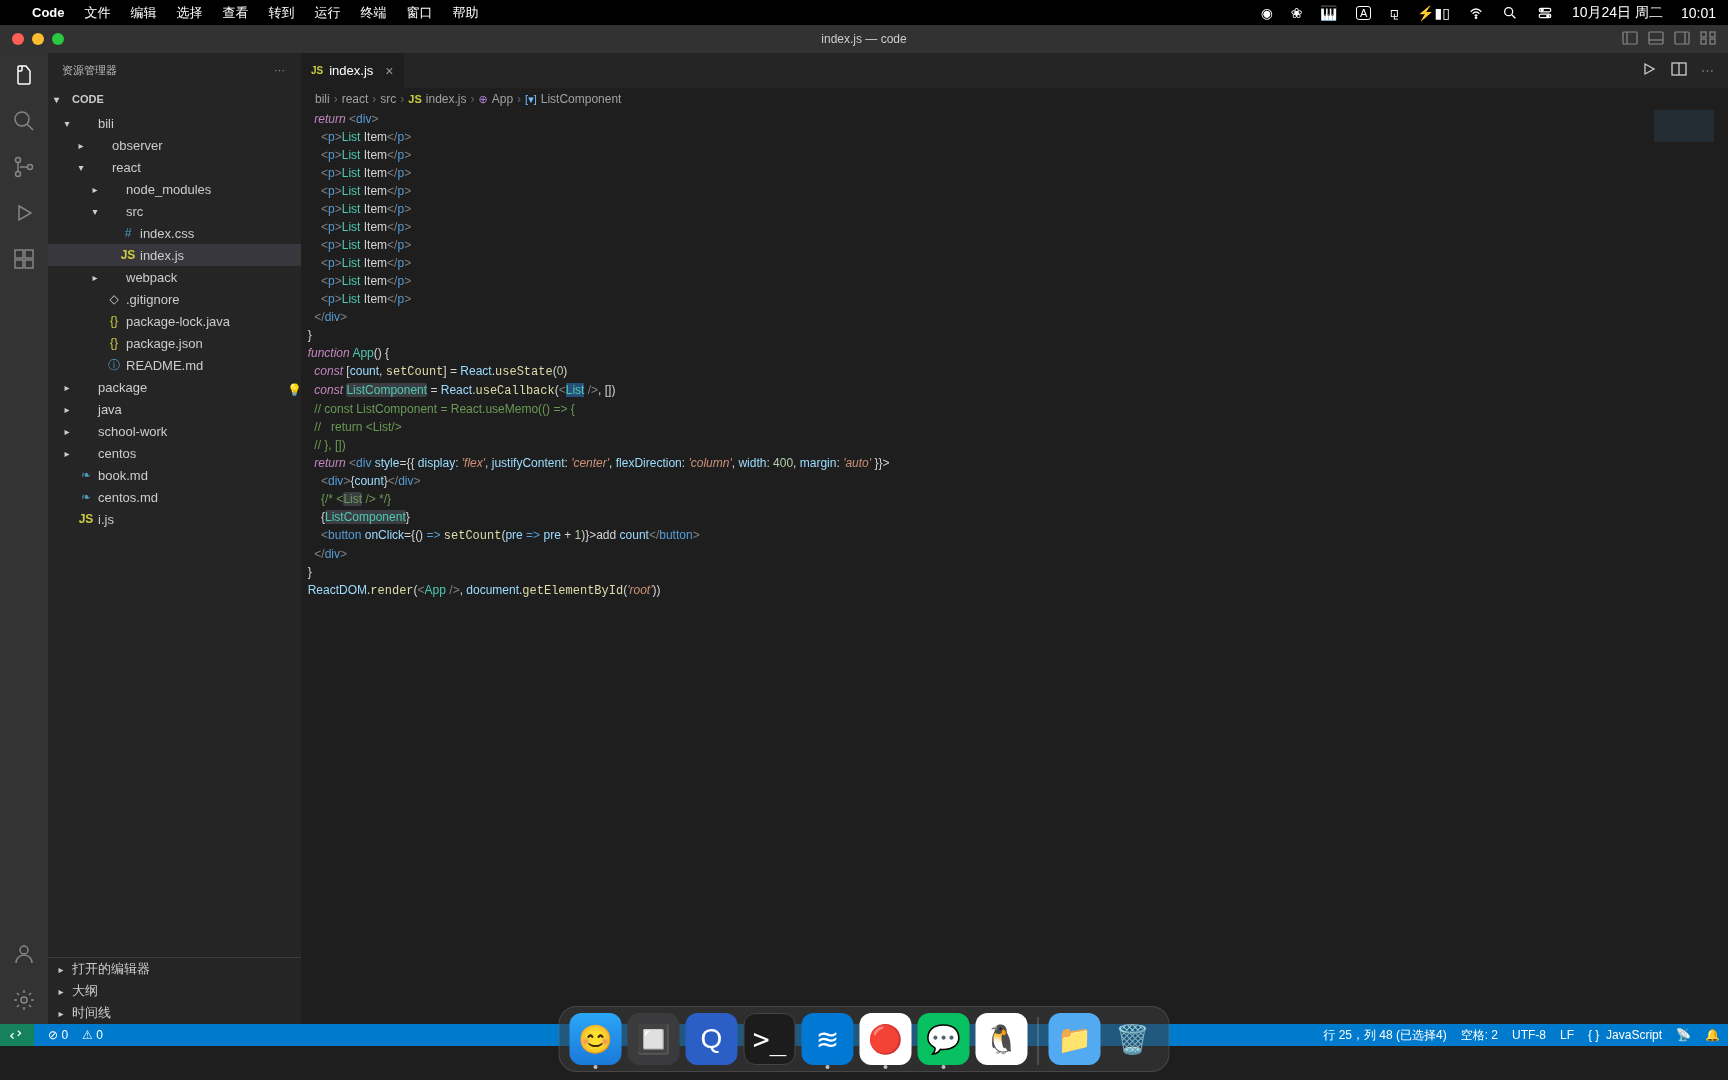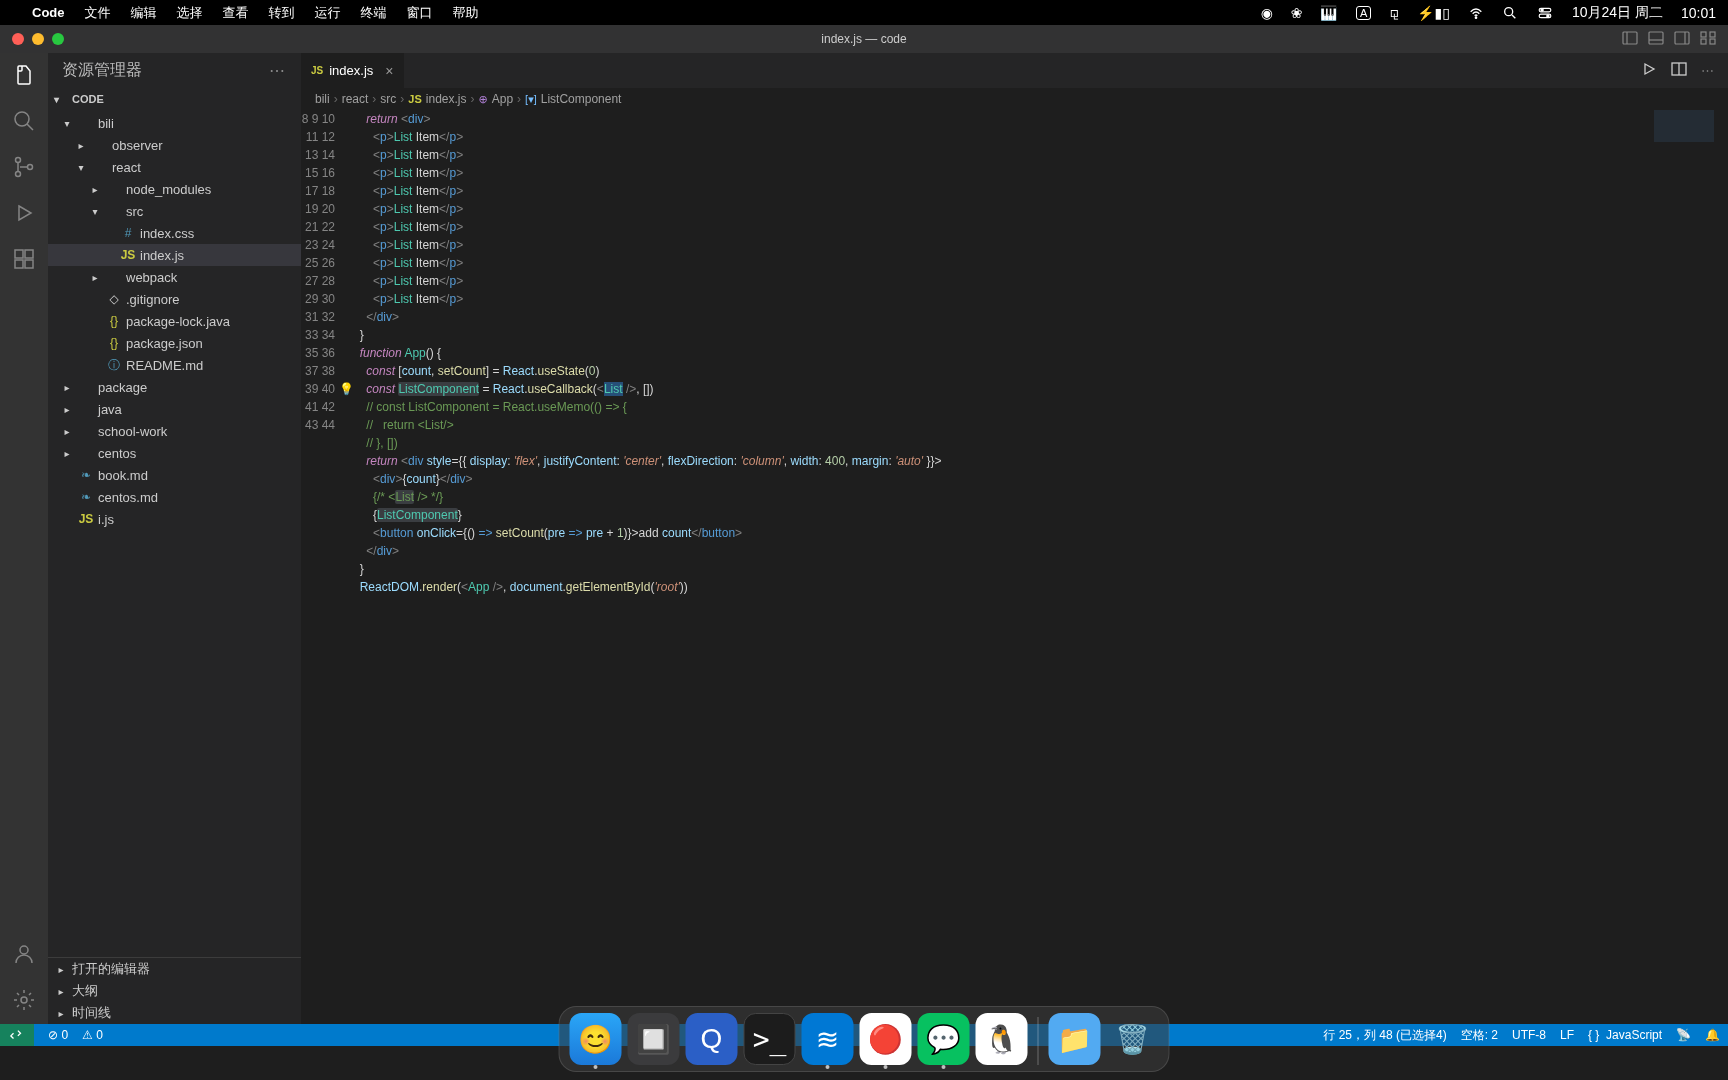--- a/index.html
+++ b/index.html
@@ -29,21 +29,21 @@
 
 
 .activitybar { width: 48px; background: #333333; display: flex; flex-direction: column; align-items: center; padding-top: 10px; gap: 22px; }
 .activitybar .aicon { width: 24px; height: 24px; color: #858585; display:flex; align-items:center; justify-content:center;}
 .activitybar .aicon.active { color: #fff; }
 .activitybar .aicon svg { width:24px; height:24px; }
 .activitybar .spacer { flex:1; }
 
 
 .sidebar { width: 253px; background: #252526; display: flex; flex-direction: column; color: #ccc; }
-.sidebar-header { height: 35px; display: flex; align-items: center; padding: 0 14px; font-size: 16px; color: #bbb; justify-content: space-between; }
+.sidebar-header { height: 35px; display: flex; align-items: center; padding: 0 14px; font-size: 11px; color: #bbb; justify-content: space-between; }
 .sidebar-header .dots { color: #888; letter-spacing: 2px; cursor: pointer; }
 .tree { flex: 1; overflow: auto; font-size: 13px; padding-top: 2px; }
 .tree-row { display: flex; align-items: center; height: 22px; padding-left: 6px; cursor: pointer; white-space: nowrap; gap: 4px; }
 .tree-row.selected { background: #37373d; }
 .tree-row .chev { width: 14px; text-align: center; color: #ccc; font-size: 10px; }
 .tree-row .ficon { width: 16px; text-align: center; font-size: 12px; }
 .tree-row .label { color: #ccc; }
 .sidebar-sections { border-top: 1px solid #3c3c3c; }
 .sidebar-sections .tree-row { padding-left: 6px; }
 .ic-js { color:#cbcb41; font-weight:bold; font-size:10px;}
@@ -67,21 +67,21 @@
 .breadcrumb .ic-mini { font-size: 11px; }
 .code-area { flex:1; display: flex; font-family: Menlo, Monaco, Consolas, monospace; font-size: 12px; line-height: 18px; position: relative; }
 .gutter { width: 52px; text-align: right; color: #858585; padding-right: 18px; user-select: none; padding-top: 0;}
 .codeview { flex: 1; white-space: pre; color: #d4d4d4; position: relative; }
 .minimap { position:absolute; right:14px; top:0; width:60px; height:80px; background: linear-gradient(#2a3a4a 0 40%, #1e1e1e 40%); opacity:0.5;}
 .hint-bulb { position:absolute; left:-14px; color:#ffcc00; font-size:12px;}
 
 
 .kw { color:#569cd6; }
 .kw2 { color:#c586c0;font-style:italic; }
-.fn { color:#dcdcaa; }
+.fn { color:#dcdcaa;font-family:Liberation Mono, monospace; }
 .cls { color:#4ec9b0; }
 .str { color:#ce9178;font-style:italic; }
 .num { color:#b5cea8; }
 .tag { color:#808080; }
 .tagname { color:#569cd6; }
 .cm { color:#6a9955; }
 .var { color:#9cdcfe; }
 .sel { background:#264f78; }
 .hl { background:#3a3d41; border-radius:2px;}
 .prop { color:#9cdcfe; }
@@ -389,58 +389,20 @@
       <span class="ic-mini ic-js">JS</span>
       <span>index.js</span>
         <span class="bc-sep">›</span>
       <span class="ic-mini" style="color:#b180d7">⊕</span>
       <span>App</span>
         <span class="bc-sep">›</span>
       <span class="ic-mini" style="color:#75beff">[▾]</span>
       <span>ListComponent</span>
     </div>
     <div class="code-area">
-      <div class="gutter" id="gutter">8
-9
-10
-11
-12
-13
-14
-15
-16
-17
-18
-19
-20
-21
-22
-23
-24
-25
-26
-27
-28
-29
-30
-31
-32
-33
-34
-35
-36
-37
-38
-39
-40
-41
-42
-43
-44
-</div>
       <div class="codeview" id="codeview"><div style="position:relative">    <span class="kw2">return</span> <span class="tag">&lt;</span><span class="tagname">div</span><span class="tag">&gt;</span></div><div style="position:relative">      <span class="tag">&lt;</span><span class="tagname">p</span><span class="tag">&gt;</span><span class="cls">List</span> Item<span class="tag">&lt;/</span><span class="tagname">p</span><span class="tag">&gt;</span></div><div style="position:relative">      <span class="tag">&lt;</span><span class="tagname">p</span><span class="tag">&gt;</span><span class="cls">List</span> Item<span class="tag">&lt;/</span><span class="tagname">p</span><span class="tag">&gt;</span></div><div style="position:relative">      <span class="tag">&lt;</span><span class="tagname">p</span><span class="tag">&gt;</span><span class="cls">List</span> Item<span class="tag">&lt;/</span><span class="tagname">p</span><span class="tag">&gt;</span></div><div style="position:relative">      <span class="tag">&lt;</span><span class="tagname">p</span><span class="tag">&gt;</span><span class="cls">List</span> Item<span class="tag">&lt;/</span><span class="tagname">p</span><span class="tag">&gt;</span></div><div style="position:relative">      <span class="tag">&lt;</span><span class="tagname">p</span><span class="tag">&gt;</span><span class="cls">List</span> Item<span class="tag">&lt;/</span><span class="tagname">p</span><span class="tag">&gt;</span></div><div style="position:relative">      <span class="tag">&lt;</span><span class="tagname">p</span><span class="tag">&gt;</span><span class="cls">List</span> Item<span class="tag">&lt;/</span><span class="tagname">p</span><span class="tag">&gt;</span></div><div style="position:relative">      <span class="tag">&lt;</span><span class="tagname">p</span><span class="tag">&gt;</span><span class="cls">List</span> Item<span class="tag">&lt;/</span><span class="tagname">p</span><span class="tag">&gt;</span></div><div style="position:relative">      <span class="tag">&lt;</span><span class="tagname">p</span><span class="tag">&gt;</span><span class="cls">List</span> Item<span class="tag">&lt;/</span><span class="tagname">p</span><span class="tag">&gt;</span></div><div style="position:relative">      <span class="tag">&lt;</span><span class="tagname">p</span><span class="tag">&gt;</span><span class="cls">List</span> Item<span class="tag">&lt;/</span><span class="tagname">p</span><span class="tag">&gt;</span></div><div style="position:relative">      <span class="tag">&lt;</span><span class="tagname">p</span><span class="tag">&gt;</span><span class="cls">List</span> Item<span class="tag">&lt;/</span><span class="tagname">p</span><span class="tag">&gt;</span></div><div style="position:relative">    <span class="tag">&lt;/</span><span class="tagname">div</span><span class="tag">&gt;</span></div><div style="position:relative">  }</div><div style="position:relative"></div><div style="position:relative">  <span class="kw2">function</span> <span class="cls">App</span>() {</div><div style="position:relative">    <span class="kw2">const</span> [<span class="prop">count</span>, <span class="fn">setCount</span>] = <span class="var">React</span>.<span class="fn">useState</span>(<span class="num">0</span>)</div><div style="position:relative"><span class="hint-bulb">💡</span></div><div style="position:relative">    <span class="kw2">const</span> <span class="hl"><span class="cls">ListComponent</span></span> = <span class="var">React</span>.<span class="fn">useCallback</span>(<span class="tag">&lt;</span><span class="sel"><span class="cls">List</span></span> <span class="tag">/&gt;</span>, [])</div><div style="position:relative"></div><div style="position:relative"><span class="cm">    // const ListComponent = React.useMemo(() =&gt; {</span></div><div style="position:relative"><span class="cm">    //   return &lt;List/&gt;</span></div><div style="position:relative"><span class="cm">    // }, [])</span></div><div style="position:relative"></div><div style="position:relative">    <span class="kw2">return</span> <span class="tag">&lt;</span><span class="tagname">div</span> <span class="prop">style</span>={{ <span class="prop">display</span>: <span class="str">'flex'</span>, <span class="prop">justifyContent</span>: <span class="str">'center'</span>, <span class="prop">flexDirection</span>: <span class="str">'column'</span>, <span class="prop">width</span>: <span class="num">400</span>, <span class="prop">margin</span>: <span class="str">'auto'</span> }}&gt;</div><div style="position:relative">      <span class="tag">&lt;</span><span class="tagname">div</span><span class="tag">&gt;</span>{<span class="prop">count</span>}<span class="tag">&lt;/</span><span class="tagname">div</span><span class="tag">&gt;</span></div><div style="position:relative"></div><div style="position:relative">      <span class="cm">{/* &lt;<span class="hl">List</span> /&gt; */}</span></div><div style="position:relative"></div><div style="position:relative">      {<span class="hl"><span class="cls">ListComponent</span></span>}</div><div style="position:relative"></div><div style="position:relative">      <span class="tag">&lt;</span><span class="tagname">button</span> <span class="prop">onClick</span>={() <span class="kw">=&gt;</span> <span class="fn">setCount</span>(<span class="prop">pre</span> <span class="kw">=&gt;</span> <span class="prop">pre</span> + <span class="num">1</span>)}&gt;add <span class="prop">count</span><span class="tag">&lt;/</span><span class="tagname">button</span><span class="tag">&gt;</span></div><div style="position:relative"></div><div style="position:relative">    <span class="tag">&lt;/</span><span class="tagname">div</span><span class="tag">&gt;</span></div><div style="position:relative">  }</div><div style="position:relative"></div><div style="position:relative"></div><div style="position:relative">  <span class="var">ReactDOM</span>.<span class="fn">render</span>(<span class="tag">&lt;</span><span class="cls">App</span> <span class="tag">/&gt;</span>, <span class="var">document</span>.<span class="fn">getElementById</span>(<span class="str">'root'</span>))</div></div>
       <div class="minimap"></div>
     </div>
   </div>
 </div>
 
 <div class="statusbar">
   <div class="remote">
     <svg width="16" height="14" viewBox="0 0 16 16" fill="none" stroke="#fff" stroke-width="1.5">
         <path d="M4 6 L1 9 L4 12 M9 3 L12 6 L9 9"></path>

